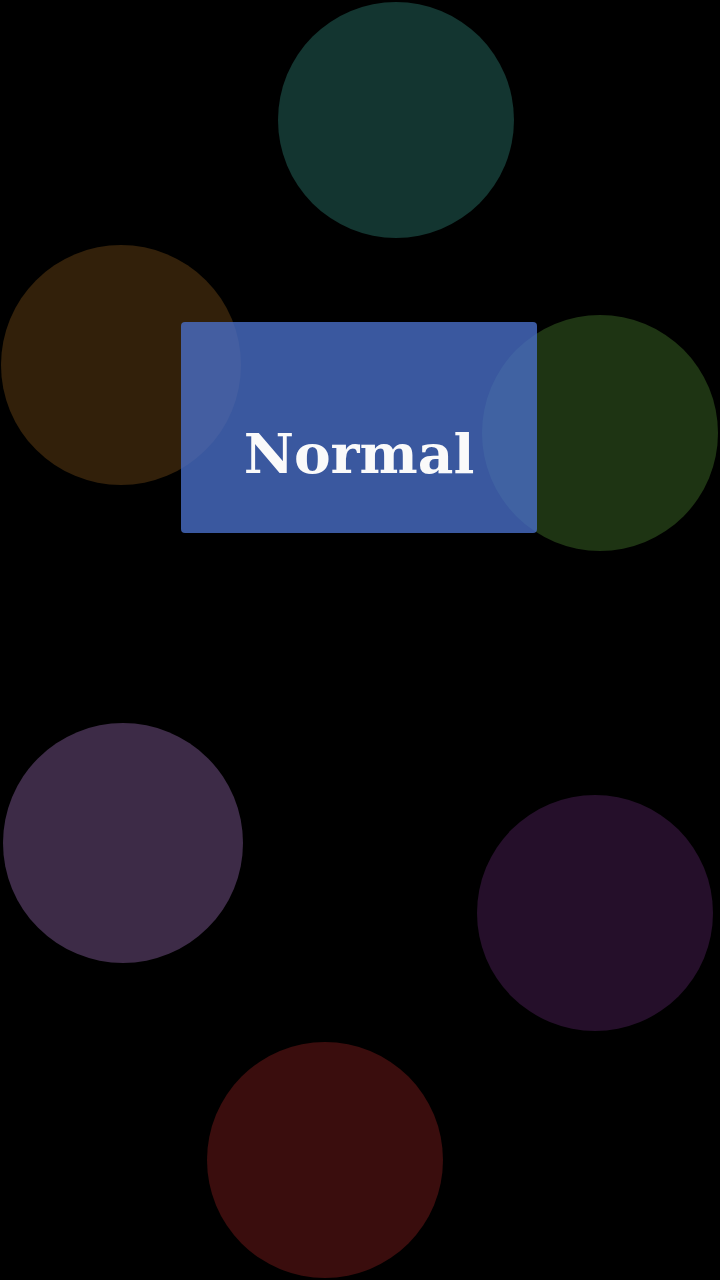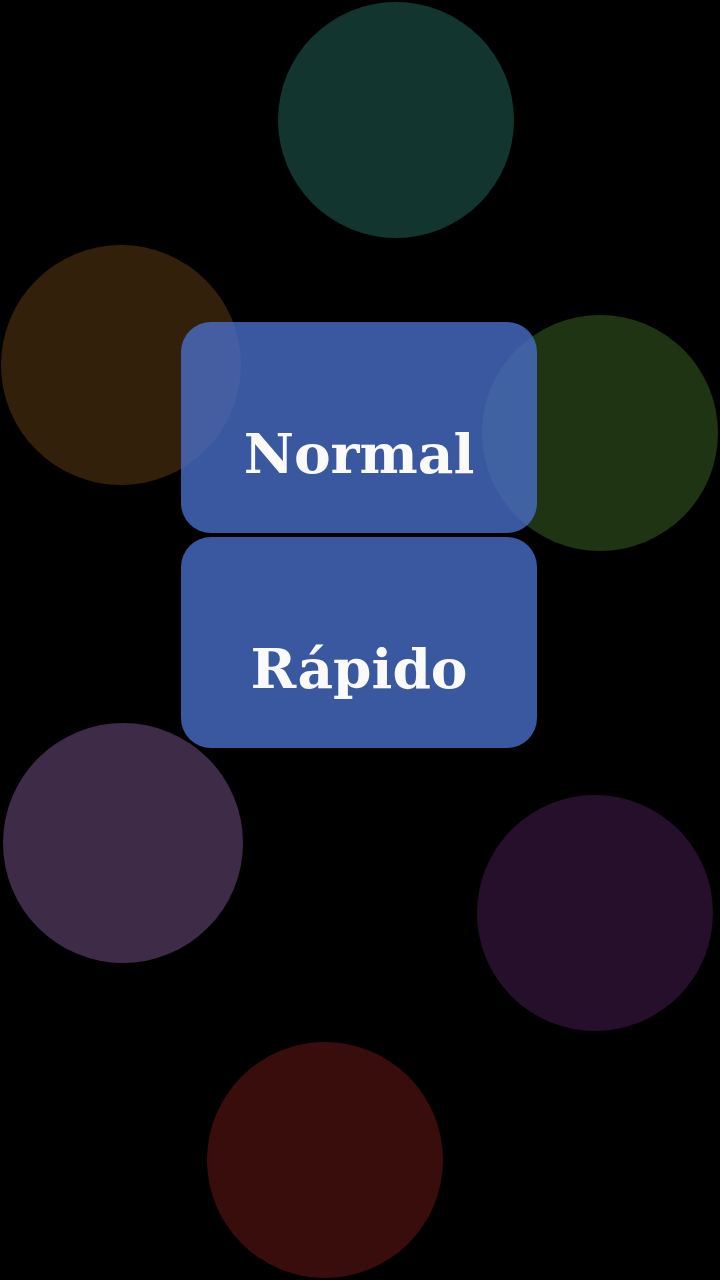--- a/index.html
+++ b/index.html
@@ -22,21 +22,21 @@
   .circle-green    { left: 482px; top: 315px;  width: 236px; height: 236px; }
   .circle-plum     { left: 3px;   top: 723px;  width: 240px; height: 240px; }
   .circle-eggplant { left: 477px; top: 795px;  width: 236px; height: 236px; }
   .circle-maroon   { left: 207px; top: 1042px; width: 236px; height: 236px; }
   
   .menu-button {
     position: absolute;
     left: 181px;
     width: 356px;
     border: none;
-    border-radius: 30px;
+    border-radius: 4px;
     box-sizing: border-box;
     padding: 52px 0 0 0;
     text-align: center;
     font-family: "DejaVu Serif", "Liberation Serif", serif;
     font-weight: bold;
     font-size: 55px;
     line-height: 1;
     cursor: pointer;
     display: block;
     appearance: none;
@@ -53,16 +53,15 @@
 
   <div class="circle circle-teal" style="background: rgb(19, 53, 48);"></div>
   <div class="circle circle-brown" style="background: rgb(50, 32, 10);"></div>
   <div class="circle circle-green" style="background: rgb(30, 52, 19);"></div>
   <div class="circle circle-plum" style="background: rgb(61, 43, 71);"></div>
   <div class="circle circle-eggplant" style="background: rgb(37, 15, 42);"></div>
   <div class="circle circle-maroon" style="background: rgb(58, 13, 13);"></div>
 
   <button class="menu-button btn-normal" style="background: rgba(73, 110, 199, 0.8); color: rgb(250, 250, 250);">Normal</button>
 
-  <button class="menu-button btn-rapido" style="background: rgba(73, 110, 199, 0.8); color: rgb(250, 250, 250);">Rápido</button>
 
 
 </div>
 
 </body></html>

